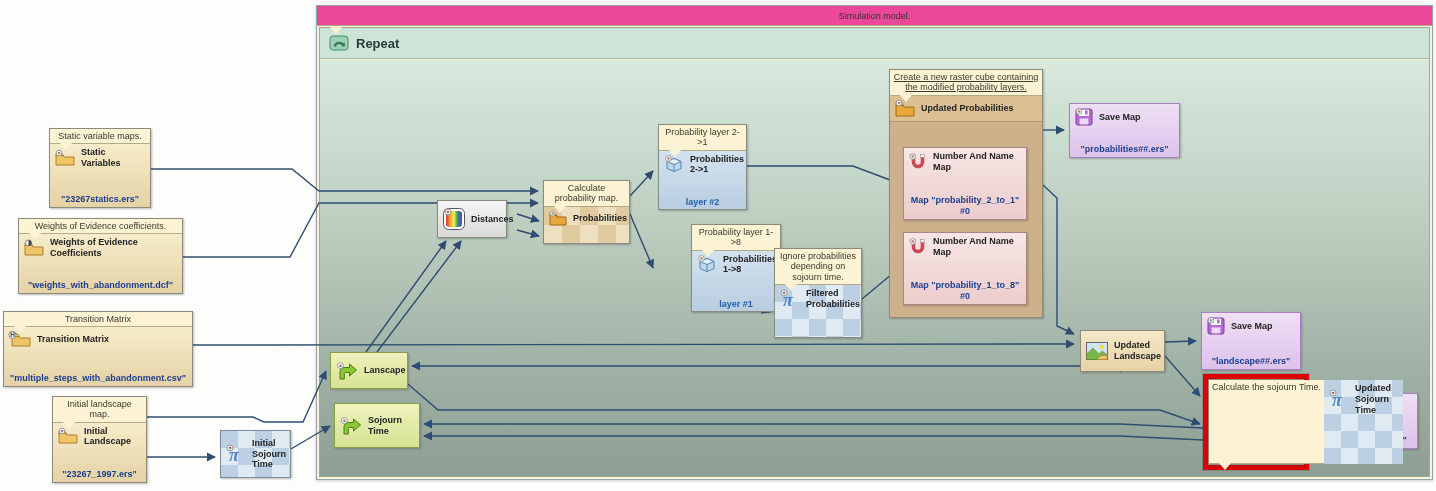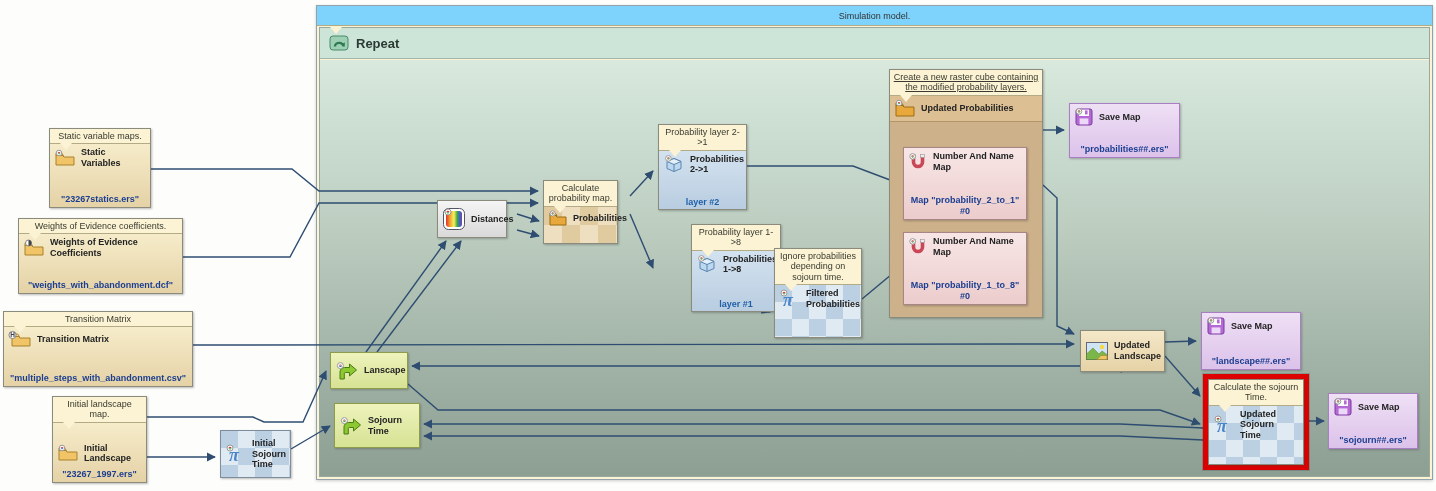--- a/index.html
+++ b/index.html
@@ -1,20 +1,20 @@
 <!DOCTYPE html>
 <html><head>
 <meta charset="utf-8">
 <style>
   html,body{margin:0;padding:0;background:#fdfdfb;}
   .canvas{position:relative;width:1436px;height:491px;font-family:"Liberation Sans",sans-serif;overflow:hidden;background:#fdfdfb;}
   .canvas *{box-sizing:border-box;}
   
   .sim-box{position:absolute;left:316px;top:5px;width:1117px;height:475px;border:1px solid #93a3ad;background:#fbf3d3;box-shadow:0 1px 3px rgba(0,0,0,.2);}
-  .sim-title{height:20px;line-height:20px;text-align:center;font-size:9px;color:#333;background:#7dd3fc;border-bottom:1px solid #b3ab86;}
+  .sim-title{height:20px;line-height:20px;text-align:center;font-size:9px;color:#333;background:#ec4899;border-bottom:1px solid #b3ab86;}
   .repeat-box{position:absolute;left:2px;top:21px;right:2px;bottom:2px;border:1px solid #9aa9a0;}
   .repeat-header{position:relative;height:31px;background:#cde4d8;border-bottom:1px solid #a4b6ab;display:flex;align-items:center;gap:6px;padding-left:8px;}
   .repeat-header:before{content:"";position:absolute;left:10px;top:-1px;border-left:6px solid transparent;border-right:6px solid transparent;border-top:7px solid #fbf3d3;}
   .repeat-label{font-size:13px;font-weight:bold;color:#2b3b33;}
   .repeat-body{position:absolute;left:0;top:32px;right:0;bottom:0;background:linear-gradient(#d9e9de 0%,#cfe0d5 12%,#bdcec1 40%,#a3b5a8 70%,#8d9f93 100%);}
   
   .node{position:absolute;border:1px solid #8b8b7d;box-shadow:1px 1px 2px rgba(60,60,60,.35);font-size:9px;color:#222;z-index:3;}
   .hdr{position:relative;background:#fbf3d3;text-align:center;padding:2px 3px;color:#3a3a30;border-bottom:1px solid #b3ab86;line-height:1.15;}
   .hdr.notch:after{content:"";position:absolute;left:10px;bottom:-7px;border-left:6px solid transparent;border-right:6px solid transparent;border-top:7px solid #fbf3d3;z-index:4;}
   .row{display:flex;align-items:center;gap:5px;padding:3px 4px;}
@@ -134,21 +134,21 @@
           <text x="2.2" y="7.4" font-size="6.5" font-weight="bold" fill="#444" font-family="Liberation Sans,sans-serif">H</text>
         </svg>
         <span class="lbl">Transition Matrix</span>
       </div>
       <div class="val">"multiple_steps_with_abandonment.csv"</div>
     </div>
   </div>
 
   <div class="node" style="left:52px;top:396px;width:95px;height:87px;display:flex;flex-direction:column;">
     <div class="hdr notch">Initial landscape map.</div>
-    <div class="tan-body" style="flex:1;display:flex;flex-direction:column;justify-content:flex-end;">
+    <div class="tan-body" style="flex:1;display:flex;flex-direction:column;justify-content:space-between;">
       <div class="row">
         <svg class="icon" width="22" height="18" viewBox="0 0 22 18">
           <path d="M2 7 L2 16 L20 16 L20 8 L10 8 L8 6 L2 6 Z" fill="#f2c468" stroke="#a8822c"></path>
           <path d="M2 6.5 L2 4 L7.5 4 L9.5 6.5 Z" fill="#f9dd9d" stroke="#a8822c"></path>
           <circle cx="5" cy="4" r="2.8" fill="#fff" stroke="#999"></circle>
           <path d="M3.6 4 a1.5 1.5 0 0 1 2.9 0 z" fill="#d04040"></path>
           <path d="M3.6 4.2 a1.5 1.5 0 0 0 2.9 0 z" fill="#3c6cb4"></path>
         </svg>
         <span class="lbl">Initial Landscape</span>
       </div>
@@ -184,21 +184,21 @@
         <rect x="1.5" y="1.5" width="21" height="21" rx="5" fill="#fff" stroke="#556"></rect>
         <rect x="4" y="4" width="16" height="16" rx="3" fill="url(#rb)"></rect>
         <circle cx="6" cy="5" r="3" fill="#fff" stroke="#999"></circle>
         <path d="M4.4 5 a1.6 1.6 0 0 1 3.1 0 z" fill="#d04040"></path>
         <path d="M4.4 5.2 a1.6 1.6 0 0 0 3.1 0 z" fill="#4c9c4c"></path>
       </svg>
       <span class="lbl">Distances</span>
     </div>
   </div>
 
-  <div class="node" style="left:543px;top:180px;width:75px;height:64px;display:flex;flex-direction:column;">
+  <div class="node" style="left:543px;top:180px;width:87px;height:64px;display:flex;flex-direction:column;">
     <div class="hdr notch">Calculate probability map.</div>
     <div class="tan-check" style="flex:1;">
       <div class="row">
         <svg class="icon" width="20" height="17" viewBox="0 0 20 17">
           <path d="M2 6 L2 15 L18 15 L18 7 L9 7 L7 5 L2 5 Z" fill="#e8a83c" stroke="#9a6c14"></path>
           <path d="M2 5.5 L2 3 L7 3 L9 5.5 Z" fill="#f6cf7e" stroke="#9a6c14"></path>
           <circle cx="4.6" cy="3.4" r="2.6" fill="#fff" stroke="#999"></circle>
           <path d="M3.3 3.4 a1.4 1.4 0 0 1 2.7 0 z" fill="#d04040"></path>
           <path d="M3.3 3.6 a1.4 1.4 0 0 0 2.7 0 z" fill="#4c9c4c"></path>
         </svg>
@@ -365,21 +365,21 @@
         <circle cx="5" cy="4.4" r="2.8" fill="#fff" stroke="#999"></circle>
         <path d="M3.6 4.4 a1.5 1.5 0 0 1 2.9 0 z" fill="#d04040"></path>
         <path d="M3.6 4.6 a1.5 1.5 0 0 0 2.9 0 z" fill="#4c9c4c"></path>
       </svg>
       <span class="lbl">Save Map</span>
     </div>
     <div class="val">"landscape##.ers"</div>
   </div>
 
   <div class="red-frame" style="left:1203px;top:374px;width:106px;height:96px;">
-    <div class="node" style="left:0;top:0;width:96px;height:86px;display:flex;flex-direction:column;">
+    <div class="node" style="left:0;top:0;width:96px;height:86px;display:flex;flex-direction:row;">
       <div class="hdr notch" style="flex:none;">Calculate the sojourn Time.</div>
       <div class="blue-check" style="flex:1;">
         <div class="row">
           <svg class="icon" width="22" height="22" viewBox="0 0 22 22">
             <text x="4" y="18" font-size="18" font-style="italic" font-weight="bold" fill="#4a86c8" font-family="Liberation Serif,serif">π</text>
             <circle cx="5" cy="5" r="3" fill="#fff" stroke="#999"></circle>
             <path d="M3.5 5 a1.6 1.6 0 0 1 3.1 0 z" fill="#d04040"></path>
             <path d="M3.5 5.2 a1.6 1.6 0 0 0 3.1 0 z" fill="#4c9c4c"></path>
           </svg>
           <span class="lbl" style="width:44px;">Updated Sojourn Time</span>

